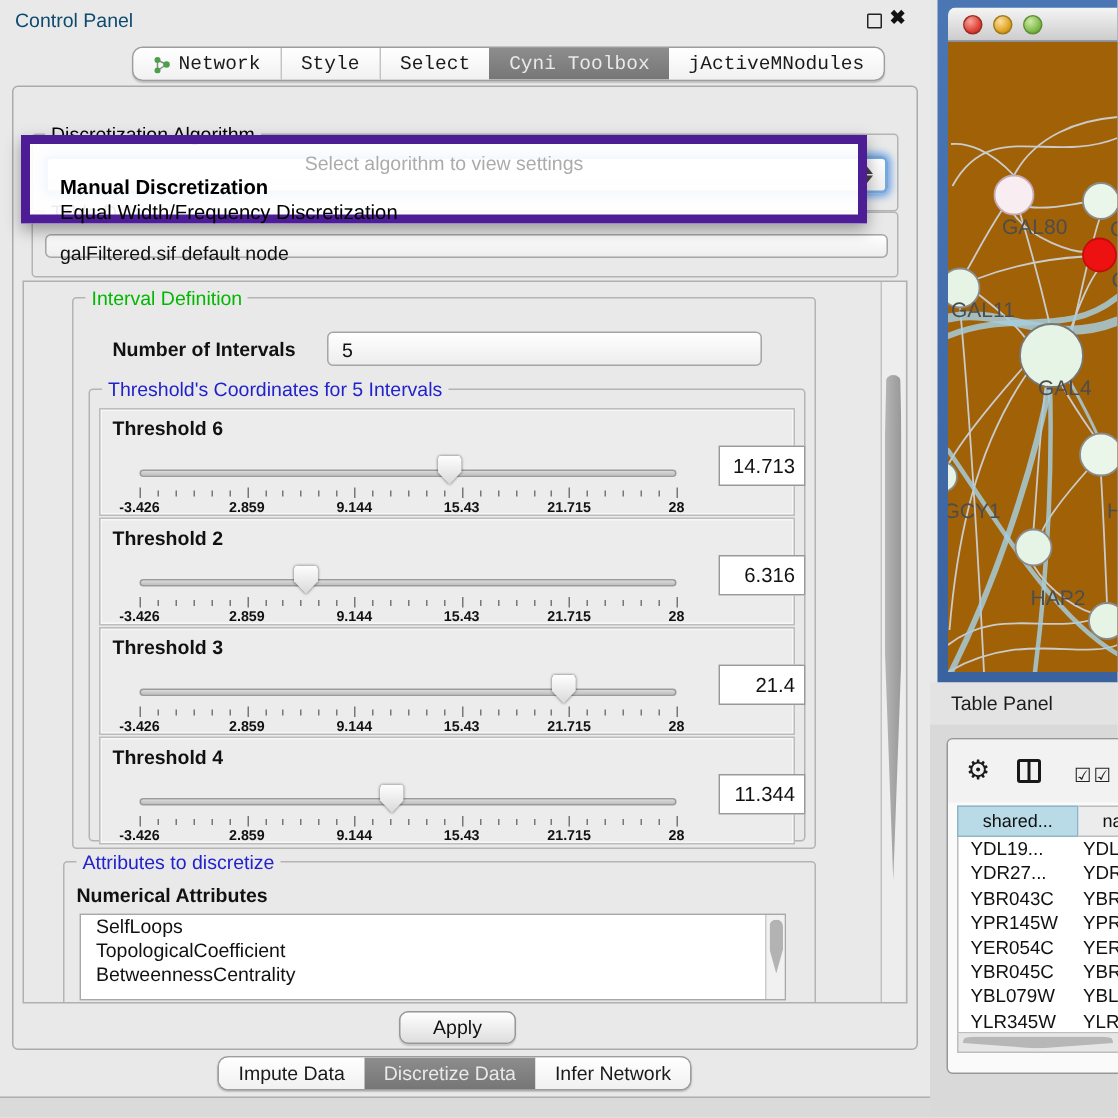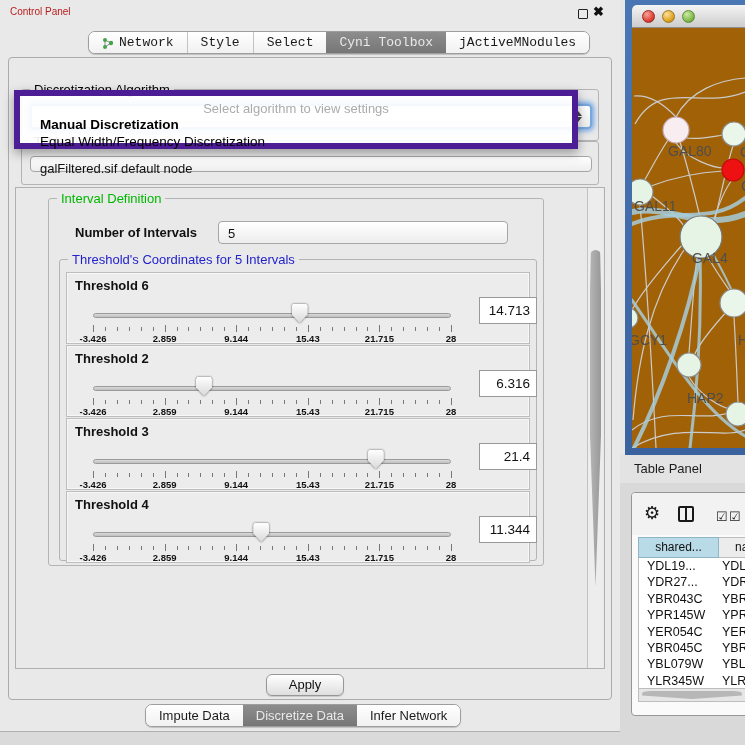--- a/index.html
+++ b/index.html
@@ -1,21 +1,21 @@
 <!DOCTYPE html>
 <html><head>
 <meta charset="utf-8">
 <style>
   html,body{margin:0;padding:0;width:745px;height:745px;overflow:hidden;
     font-family:"Liberation Sans",sans-serif;background:#e7e7e7;}
   *{box-sizing:border-box;}
 
   
   #control-panel{position:absolute;left:0;top:0;width:620px;height:731px;background:#e9e9e9;}
-  #cp-title{position:absolute;left:10px;top:6px;font-size:10px;color:#b91c1c;}
+  #cp-title{position:absolute;left:10px;top:6px;font-size:13px;color:#0c4a6e;}
   #cp-sq{position:absolute;left:578px;top:9px;width:10px;height:10px;border:1.6px solid #222;border-radius:1px;}
   #cp-x{position:absolute;left:593px;top:4px;font-size:13px;font-weight:bold;color:#111;}
 
   
   .segbar{position:absolute;display:flex;height:23px;border:1px solid #9d9d9d;border-radius:7px;
     overflow:hidden;background:#fff;box-shadow:0 1px 1px rgba(0,0,0,.18);}
   .seg{display:flex;align-items:center;gap:5px;padding:0 13px;font-size:13px;color:#1a1a1a;
     background:linear-gradient(#ffffff,#f1f1f1);border-left:1px solid #c3c3c3;cursor:default;}
   .seg:first-child{border-left:none;}
   .seg.sel{background:linear-gradient(#8d8d8d,#767676);color:#e9e9e9;border-left:none;}
@@ -369,20 +369,34 @@
                 <div class="ticklab" style="left: 384px;">28</div>
                 <div class="thumbwrap" style="left: 186.257px;">
                   <div class="thumb"></div>
                 </div>
                 <div class="vbox">11.344</div>
               </div>
             </div>
         </div>
       </div>
 
+      <div id="attr-group" class="group">
+        <div class="group-title blue">Attributes to discretize</div>
+        <div id="attr-sub">Numerical Attributes</div>
+        <div id="attr-list">
+          <div id="attr-items">
+              <div class="li">SelfLoops</div>
+              <div class="li">TopologicalCoefficient</div>
+              <div class="li">BetweennessCentrality</div>
+            </div>
+          <div id="attr-vscroll">
+              <div class="thumb"></div>
+            </div>
+        </div>
+      </div>
 
       <div id="main-vscroll">
         <div class="thumb"></div>
       </div>
     </div>
 
     <div id="apply-btn">Apply</div>
   </div>
 
   <div id="algo-popup">

